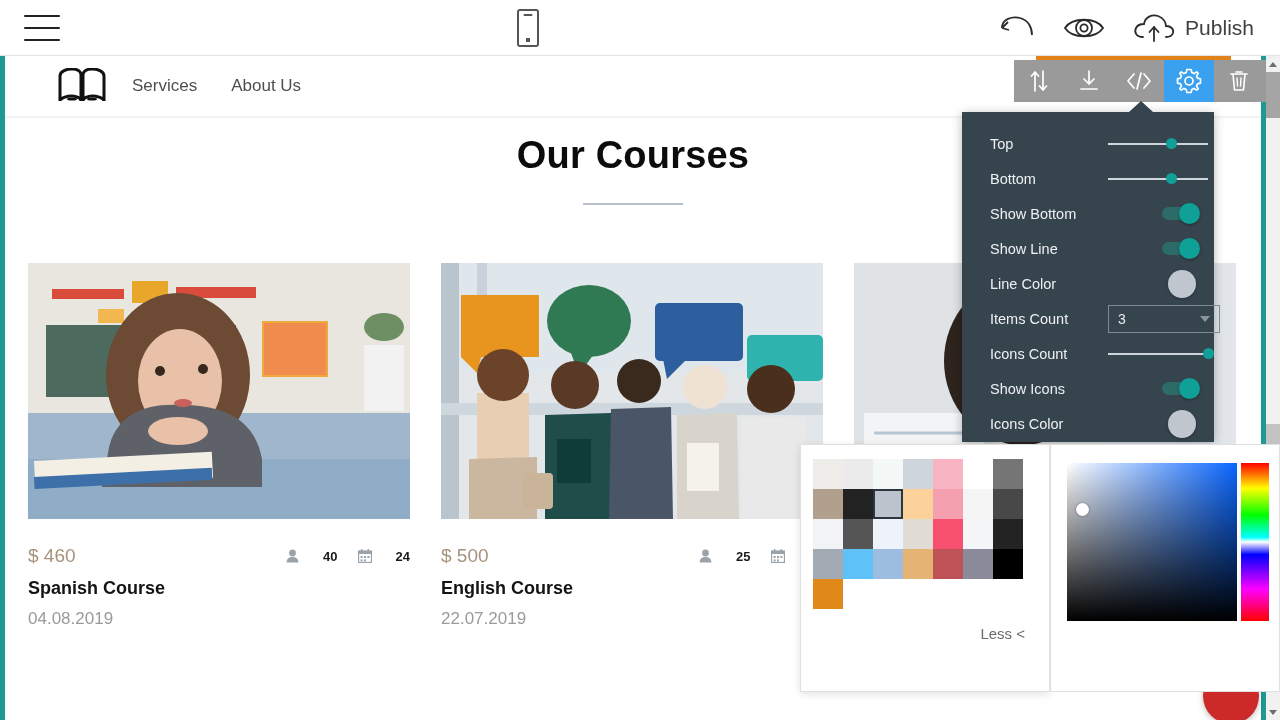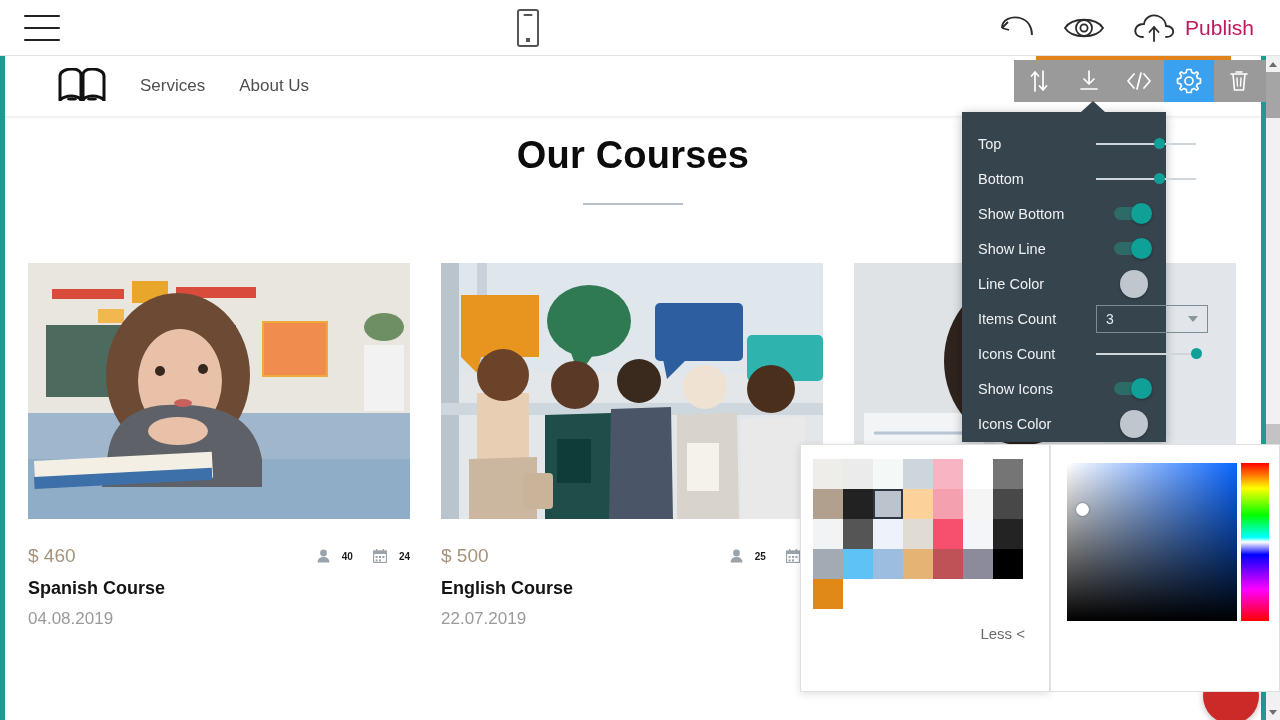--- a/index.html
+++ b/index.html
@@ -38,42 +38,42 @@
     transform: translateX(-50%); width: 9px; height: 2px; background: #555; border-radius: 1px;
   }
   .phone-icon::after {
     content: ""; position: absolute; bottom: 3px; left: 50%;
     transform: translateX(-50%); width: 4px; height: 4px; background: #555;
   }
 
   .appbar-right { display: flex; align-items: center; gap: 26px; margin-right: 26px; }
   .appbar-right svg { display: block; cursor: pointer; }
   .publish-group { display: flex; align-items: center; gap: 9px; cursor: pointer; }
-  .publish-label { font-size: 21px; color: #be185d; font-weight: 400; }
+  .publish-label { font-size: 21px; color: #404040; font-weight: 400; }
 
   
   .canvas {
     position: absolute; top: 56px; left: 0;
     width: 1266px; height: 664px;
     background: #fff; overflow: hidden;
   }
 
   
   .rail { position: absolute; top: 56px; width: 5px; height: 664px; background: #1e9a93; z-index: 30; }
   .rail-left { left: 0; }
   .rail-right { left: 1261px; }
 
   
   .site-nav {
     position: absolute; top: 0; left: 0; width: 1266px; height: 60px;
     background: #fff; display: flex; align-items: center;
     box-shadow: 0 1px 3px rgba(0,0,0,.10);
   }
   .book-logo { margin-left: 56px; width: 52px; height: 36px; position: relative; }
-  .site-links { display: flex; gap: 34px; margin-left: 32px; }
+  .site-links { display: flex; gap: 34px; margin-left: 24px; }
   .site-link { font-size: 17px; color: #4f4f4f; cursor: pointer; }
 
   
   .sec-title {
     position: absolute; top: 78px; left: 0; width: 1266px;
     text-align: center; font-size: 38px; font-weight: bold;
     letter-spacing: .2px; color: #0c0c0c;
   }
   .sec-rule {
     position: absolute; top: 147px; left: 50%; transform: translateX(-50%);
@@ -82,37 +82,37 @@
 
   
   .cards { position: absolute; top: 207px; left: 0; width: 1266px; display: flex; gap: 31px; padding: 0 28px; }
   .card { width: 382px; }
   .card-img { width: 382px; height: 256px; overflow: hidden; position: relative; }
   .card-img svg { display: block; }
 
   .card-meta { display: flex; align-items: center; margin-top: 26px; height: 22px; }
   .price { font-size: 19px; color: #a5937c; }
   .stats { margin-left: auto; display: flex; align-items: center; gap: 20px; }
-  .stat { display: flex; align-items: center; gap: 12px; font-size: 10px; font-weight: bold; color: #1b1b1b; }
+  .stat { display: flex; align-items: center; gap: 24px; font-size: 13px; font-weight: bold; color: #1b1b1b; }
   .stat svg { display: block; }
   .card-name { margin-top: 11px; font-size: 18px; font-weight: bold; color: #141414; }
   .card-date { margin-top: 10px; font-size: 17px; color: #9a9a9a; }
 
   
   .orange-strip {
     position: absolute; top: 44px; left: 1036px; width: 195px; height: 16px;
     background: #e1821a; z-index: 34;
   }
 
   
   .settings-panel {
     position: absolute; top: 112px; left: 962px;
-    width: 204px; height: 330px;
+    width: 252px; height: 330px;
     background: #36444e; z-index: 50;
-    padding: 14px 0 0 0;
+    padding: 14px 0 0 12px;
     box-shadow: 0 2px 10px rgba(0,0,0,.28);
   }
   .settings-panel::before {
     content: ""; position: absolute; top: -11px; right: 61px;
     border-left: 12px solid transparent; border-right: 12px solid transparent;
     border-bottom: 11px solid #36444e;
   }
   .srow { display: flex; align-items: center; height: 35px; padding: 0 18px 0 16px; }
   .slabel { font-size: 14.5px; color: #eef1f3; flex: 0 0 118px; }
   .sctl { flex: 1; display: flex; align-items: center; justify-content: flex-end; }

